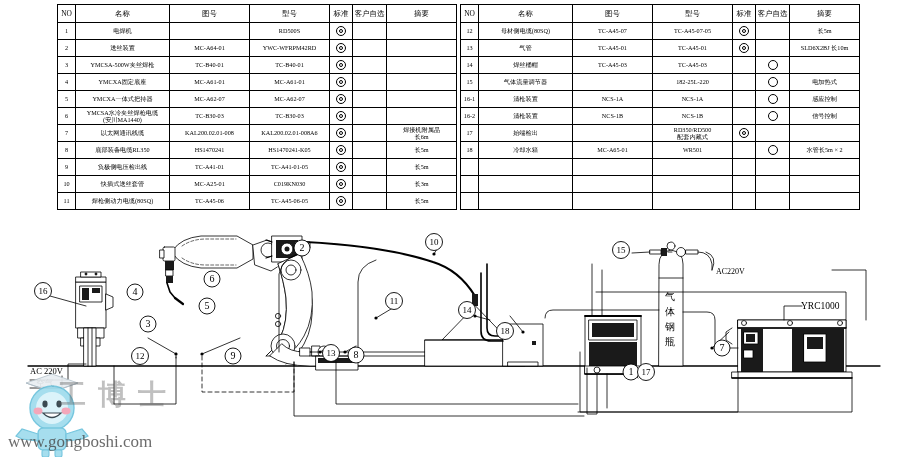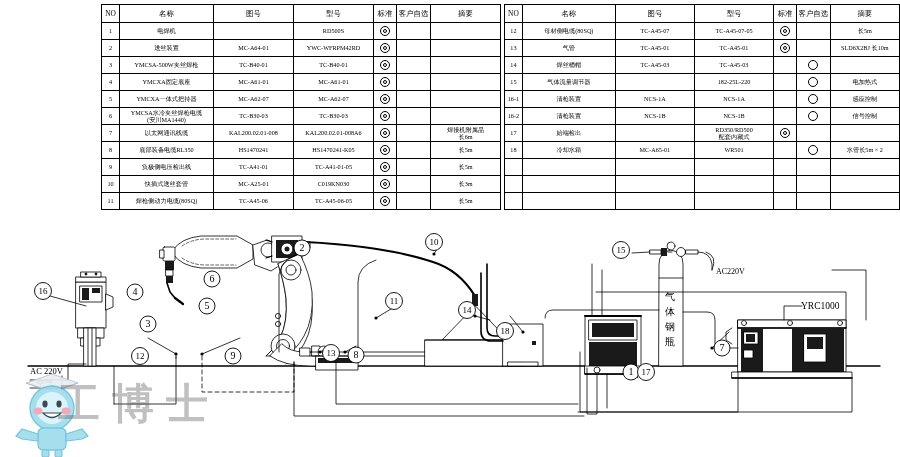--- a/index.html
+++ b/index.html
@@ -13,21 +13,20 @@
     position: relative;
     overflow: hidden;
     font-family: "Liberation Serif", "DejaVu Serif", serif;
     color: #000;
   }
 
   
   .tbl-wrap {
     position: absolute;
     top: 4px;
-    margin-left: 44px;
   }
   #tbl-left  { left: 57px; }
   #tbl-right { left: 460px; }
 
   table.parts {
     border-collapse: collapse;
     table-layout: fixed;
     background: #fff;
   }
   table.parts td, table.parts th {
@@ -97,21 +96,21 @@
     left: 0;
     top: 352px;
     width: 420px;
     height: 105px;
     pointer-events: none;
   }
   .wm-big {
     position: absolute;
     left: 58px;
     top: 24px;
-    font-size: 42px;
+    font-size: 28px;
     letter-spacing: 12px;
     color: rgba(90,90,90,0.38);
     font-family: "Liberation Serif", serif;
     font-weight: bold;
     white-space: nowrap;
   }
   .wm-tag {
     position: absolute;
     left: 62px;
     top: 62px;
@@ -704,13 +703,14 @@
       <rect x="36" y="62" width="28" height="22" rx="5" fill="#9fdced" stroke="#6cc2dc" stroke-width="1.3"></rect>
 
       <path d="M36 68 l-16 -5 l-6 7 l6 3 l16 2 z" fill="#9fdced" stroke="#6cc2dc" stroke-width="1.2"></path>
       <path d="M64 68 l16 -5 l6 7 l-6 3 l-16 2 z" fill="#9fdced" stroke="#6cc2dc" stroke-width="1.2"></path>
 
       <rect x="40" y="84" width="7" height="7" rx="2" fill="#9fdced" stroke="#6cc2dc" stroke-width="1.1"></rect>
       <rect x="53" y="84" width="7" height="7" rx="2" fill="#9fdced" stroke="#6cc2dc" stroke-width="1.1"></rect>
     </g>
   </svg>
   <div class="wm-big">工博士</div>
+  <div class="wm-url">www.gongboshi.com</div>
 </div>
 
 </body></html>

